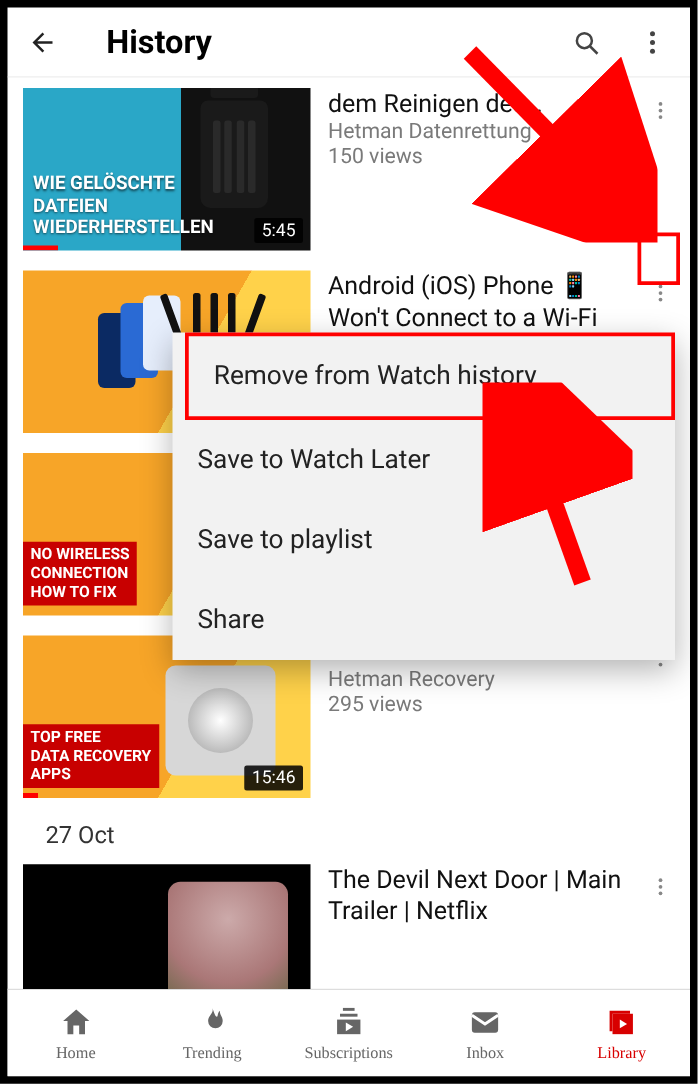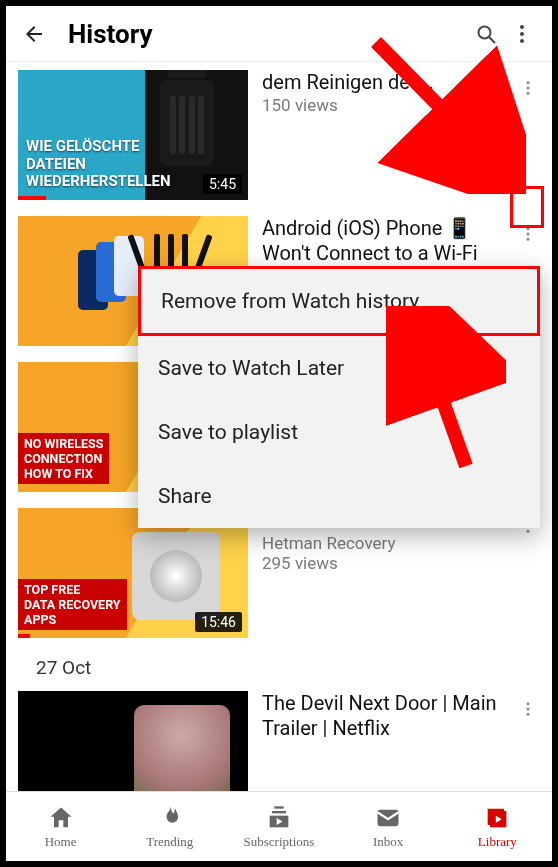--- a/index.html
+++ b/index.html
@@ -11,20 +11,21 @@
     border: 6px solid #000;
     position: relative;
     overflow: hidden;
   }
   .header {
     display: flex;
     align-items: center;
     height: 56px;
     padding: 0 12px;
     border-bottom: 1px solid #eee;
+    gap: 17px;
   }
   .header .back { width: 32px; display:flex; justify-content:center; }
   .header .title { font-size: 26px; font-weight: 700; flex: 1; margin-left: 18px; }
   .header .search, .header .menu { width: 36px; display:flex; justify-content:center; }
   .list { overflow-y: auto; height: calc(100% - 56px - 70px); }
   .video-row { display: flex; padding: 8px 12px; position: relative; }
   .thumb { width: 230px; height: 130px; background:#888; position:relative; flex-shrink:0; overflow:hidden; }
   .thumb .overlay-text {
     position:absolute; left:8px; bottom:10px; color:#fff; font-weight:700; font-size:15px; line-height:1.15;
     text-shadow: 0 1px 2px rgba(0,0,0,.6);
@@ -47,21 +48,21 @@
   .ctx-menu {
     position: absolute;
     left: 132px;
     top: 260px;
     width: 402px;
     background: #f2f2f2;
     box-shadow: 0 8px 24px rgba(0,0,0,.3);
     z-index: 20;
   }
   .ctx-menu .item { padding: 20px 20px; font-size: 21px; color:#222; }
-  .ctx-menu .item.highlight { border: 3px solid #f00; }
+  .ctx-menu .item.highlight { border: 3px solid #f00; margin-left: 10px; }
   
   .bottom-nav {
     position: absolute; left:0; right:0; bottom:0; height:70px; background:#fff; border-top:1px solid #ddd;
     display:flex; justify-content:space-around; align-items:center;
   }
   .nav-item { display:flex; flex-direction:column; align-items:center; color:#666; font-size:13px; width:20%;font-family:Liberation Serif, serif; }
   .nav-item.active { color:#d80000;justify-content:center; }
   .nav-item svg { margin-bottom:2px; }
   
   .anno-arrow1 { position:absolute; left:350px; top:18px; z-index:30; }
@@ -130,20 +131,21 @@
           </div>
         </div>
       <div class="overlay-text" style="white-space:pre;">WIE GELÖSCHTE
 DATEIEN
 WIEDERHERSTELLEN</div>
       <div class="duration">5:45</div>
       <div class="progress" style="width:12%"></div>
     </div>
     <div class="meta">
       <div class="vtitle">dem Reinigen des…</div>
+      <div class="channel">Hetman Datenrettung</div>
       <div class="views">150 views</div>
     </div>
     <div class="row-menu">
       <svg width="18" height="18" viewBox="0 0 24 24">
           <circle cx="12" cy="5" r="2" fill="#888"></circle>
           <circle cx="12" cy="12" r="2" fill="#888"></circle>
           <circle cx="12" cy="19" r="2" fill="#888"></circle>
         </svg>
     </div>
   </div>

